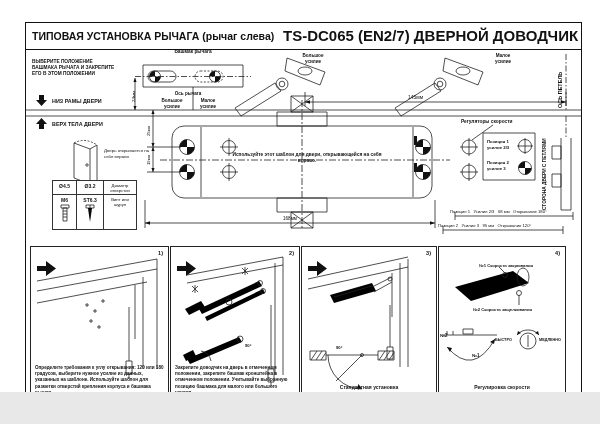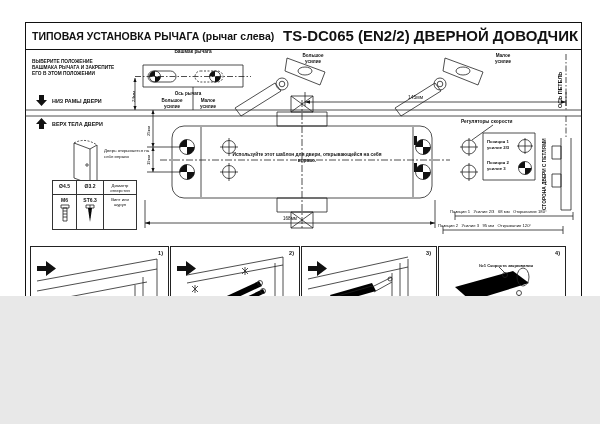--- a/index.html
+++ b/index.html
@@ -1,16 +1,16 @@
 <!DOCTYPE html>
 <html><head>
 <meta charset="utf-8">
 <style>
   html,body{margin:0;padding:0;background:#e8e8e8;}
-  #page{position:relative;width:600px;height:296px;background:#fff;
+  #page{position:relative;width:600px;height:392px;background:#fff;
         font-family:"Liberation Sans",sans-serif;color:#111;overflow:hidden;}
   .sheet{position:absolute;left:25px;top:22px;width:555px;height:384px;border:1.5px solid #111;}
   .hdr-line{position:absolute;left:25px;top:49px;width:557px;height:0;border-top:1.2px solid #111;}
   .lbl{position:absolute;font-size:5px;line-height:1.3;color:#111;}
   .b{font-weight:bold;}
   .c{text-align:center;}
   .pre{white-space:pre;}
   .rot{transform:rotate(-90deg);transform-origin:left top;white-space:nowrap;}
   svg{position:absolute;overflow:visible;}
   svg *{vector-effect:non-scaling-stroke;}
@@ -29,21 +29,21 @@
   .fsmall{font-size:4.2px;font-weight:normal;text-align:center;line-height:1.25;padding:2px 1px;}
 </style>
 </head>
 <body>
 
 <div id="page">
   <div class="sheet"></div>
   <div class="hdr-line"></div>
 
   <div class="lbl b" style="left:32px;top:30px;font-size:10.5px;">ТИПОВАЯ УСТАНОВКА РЫЧАГА (рычаг слева)</div>
-  <div class="lbl b" style="left:283px;top:26px;font-size:15px;">TS-DC065 (EN2/2) ДВЕРНОЙ ДОВОДЧИК</div>
+  <div class="lbl b" style="left:283px;top:26px;font-size:15px;">TS-DC065 (EN2/7) ДВЕРНОЙ ДОВОДЧИК</div>
 
   <svg class="art" style="left:25px;top:50px;width:557px;height:193px;" viewBox="0 0 557 193">
 
     <path d="M0,60 H557 M0,66 H557"></path>
 
     <rect x="118" y="15" width="100" height="22"></rect>
     <path d="M110,26.5 H226" stroke-dasharray="6 2 1.5 2"></path>
     <rect x="123" y="21" width="28" height="11" rx="5.5"></rect>
     <rect x="170" y="21" width="28" height="11" rx="5.5" stroke-dasharray="2 1.5"></rect>
     <circle cx="130" cy="26.5" r="5.5"></circle>

